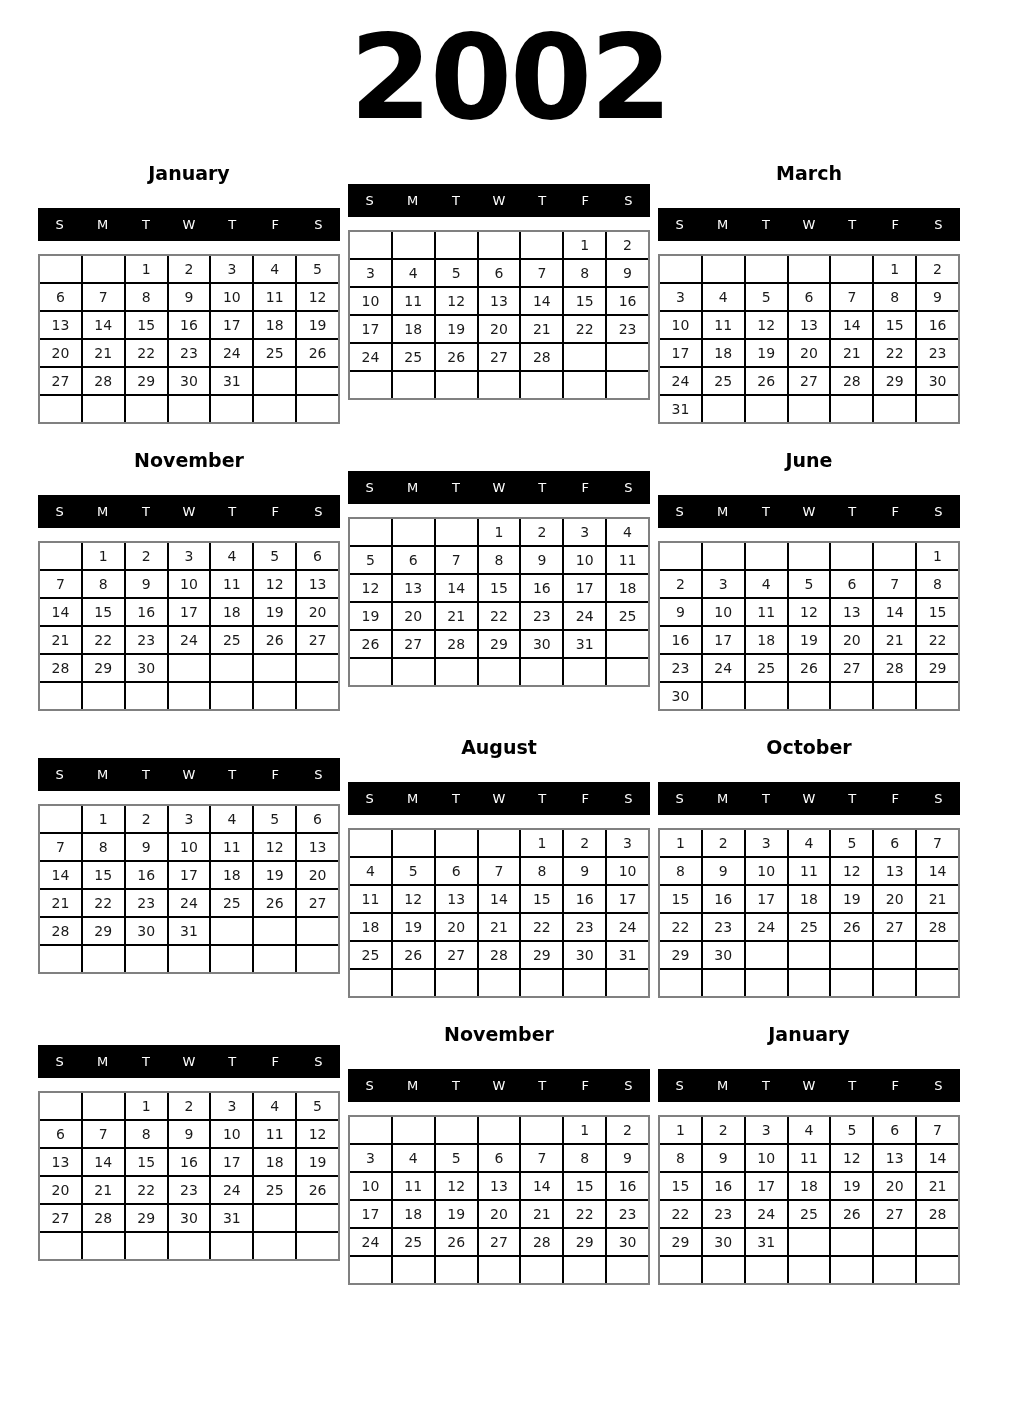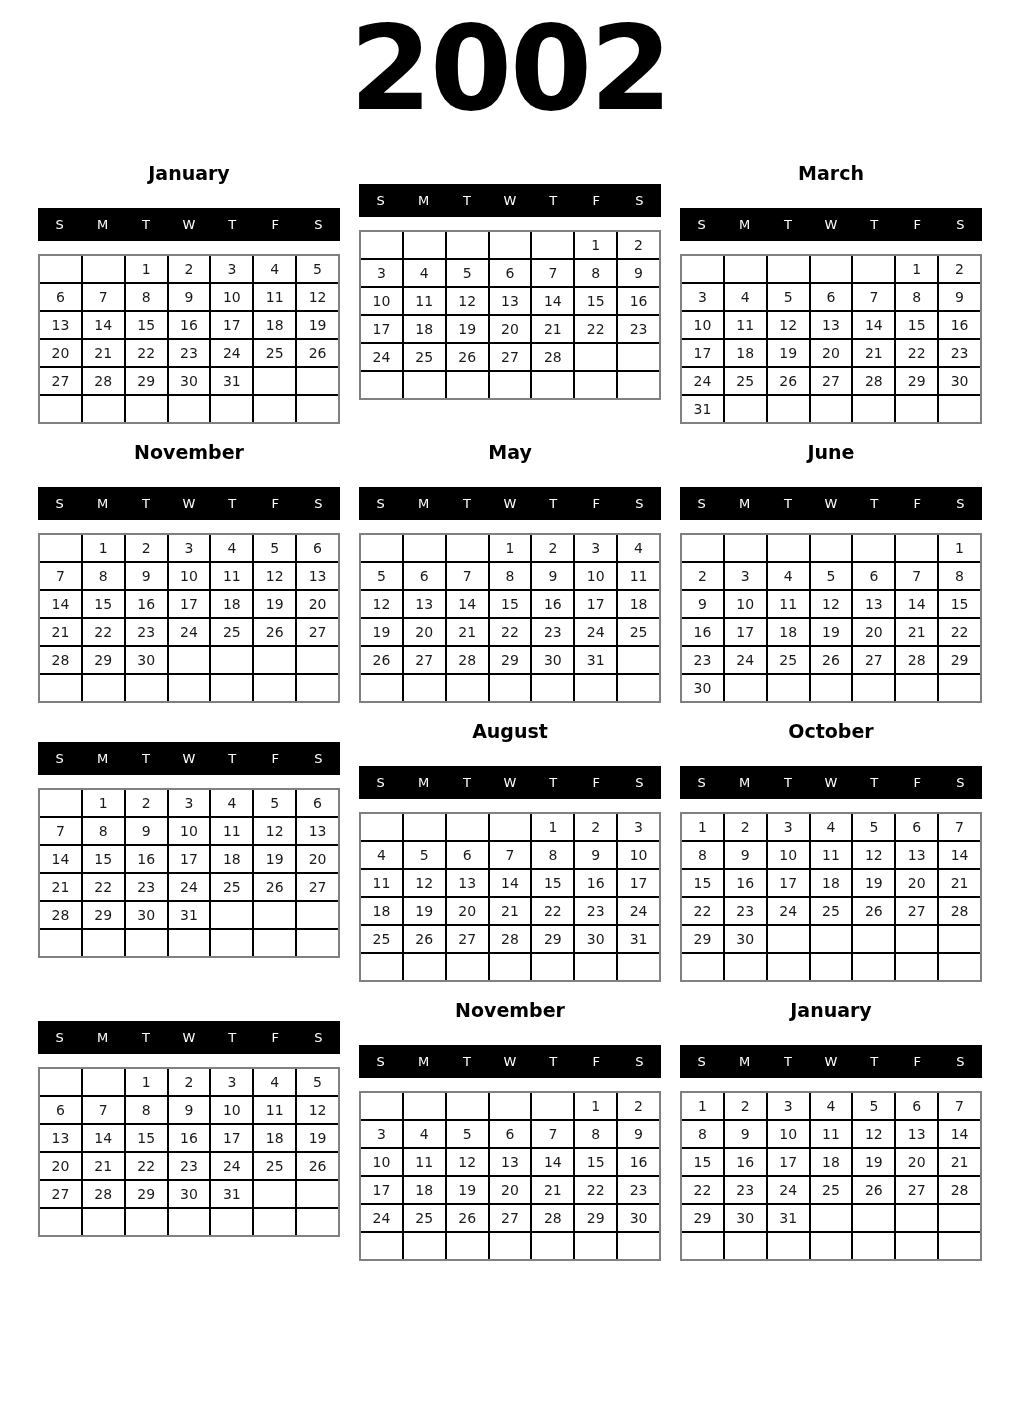--- a/index.html
+++ b/index.html
@@ -9,35 +9,36 @@
     font-family: "DejaVu Sans", "Liberation Sans", sans-serif;
     color: #1a1a1a;
   }
   .page {
     width: 1020px; height: 1412px;
     background: #ffffff;
     overflow: hidden;
   }
   .year-title {
     margin: 0;
-    padding-top: 8px;
+    padding-top: 17px;
     height: 128px;
     text-align: center;
     font-size: 118px;
     font-weight: bold;
     line-height: 120px;
     letter-spacing: -2px;
     color: #000000;
   }
   .months-grid {
     margin: 32px 38px 0 38px;
     display: grid;
     grid-template-columns: repeat(3, 302px);
     grid-template-rows: repeat(4, 279px);
     column-gap: 19px;
+    gap: 8px;
   }
   .month { width: 302px; }
   .month-name {
     margin: 0;
     height: 24px;
     padding-top: 2px;
     text-align: center;
     font-size: 19px;
     font-weight: bold;
     line-height: 22px;
@@ -302,21 +303,20 @@
           <div class="cell"></div>
           <div class="cell"></div>
           <div class="cell"></div>
           <div class="cell"></div>
           <div class="cell"></div>
           <div class="cell"></div>
         </div>
   </section>
 
   <section class="month">
-    <h2 class="month-name">May</h2>
     <div class="dow-bar">
           <span>S</span>
           <span>M</span>
           <span>T</span>
           <span>W</span>
           <span>T</span>
           <span>F</span>
           <span>S</span>
         </div>
     <div class="days-grid">

